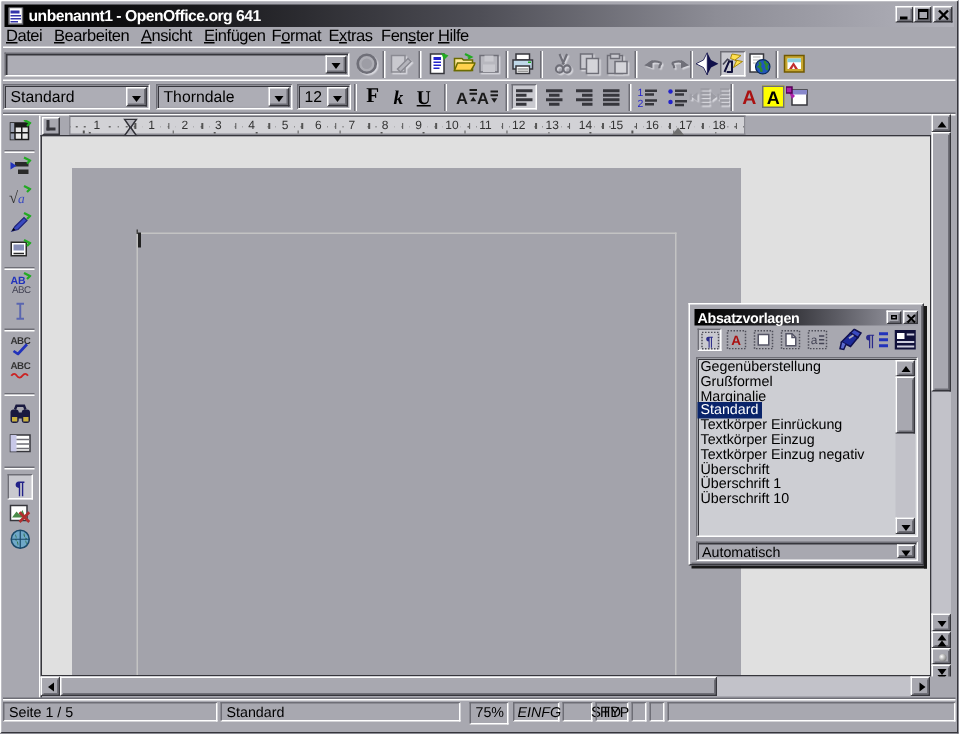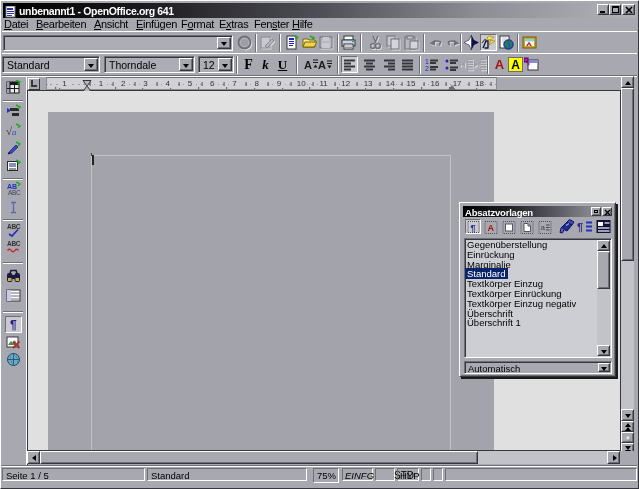--- a/index.html
+++ b/index.html
@@ -489,28 +489,29 @@
         </svg></div>
   <div class="abs" style="left:136px;top:16px;width:15px;height:15px;"><svg width="15" height="15">
           <rect x="0.5" y="1" width="14" height="13" fill="#10103a"></rect>
           <rect x="2" y="3" width="5" height="4" fill="#fff"></rect>
           <path d="M8.5 4 h5 M2 9 h11.5 M2 12 h11.5" stroke="#ccd" stroke-width="1.4"></path>
         </svg></div>
 
   <div class="abs in2" style="left:4px;top:35px;width:148px;height:120px;background:#cdced3;"></div>
   <div id="stylistlist" class="abs" style="left:7px;top:37px;width:130px;font-size:9.5px;line-height:9.8px;color:#000;white-space:nowrap;">
     <div>Gegenüberstellung</div>
-    <div>Einrückung</div>
+    <div>Grußformel</div>
     <div>Marginalie</div>
     <div><span style="background:#0a246a;color:#fff;padding:0 2px;margin-left:-2px;">Standard</span></div>
+    <div>Textkörper Einrückung</div>
     <div>Textkörper Einzug</div>
-    <div>Textkörper Einrückung</div>
     <div>Textkörper Einzug negativ</div>
     <div>Überschrift</div>
     <div>Überschrift 1</div>
+    <div>Überschrift 10</div>
   </div>
 
   <div class="abs" style="left:137px;top:37px;width:13px;height:116px;background:#c2c2c9;"></div>
   <div class="abs btn" style="left:137px;top:37px;width:13px;height:11px;">
         <div class="tU abs" style="left:3px;top:3px;"></div>
       </div>
   <div class="abs btn" style="left:137px;top:48px;width:13px;height:38px;"></div>
   <div class="abs btn" style="left:137px;top:142px;width:13px;height:11px;">
         <div class="tD abs" style="left:3px;top:4px;"></div>
       </div>

